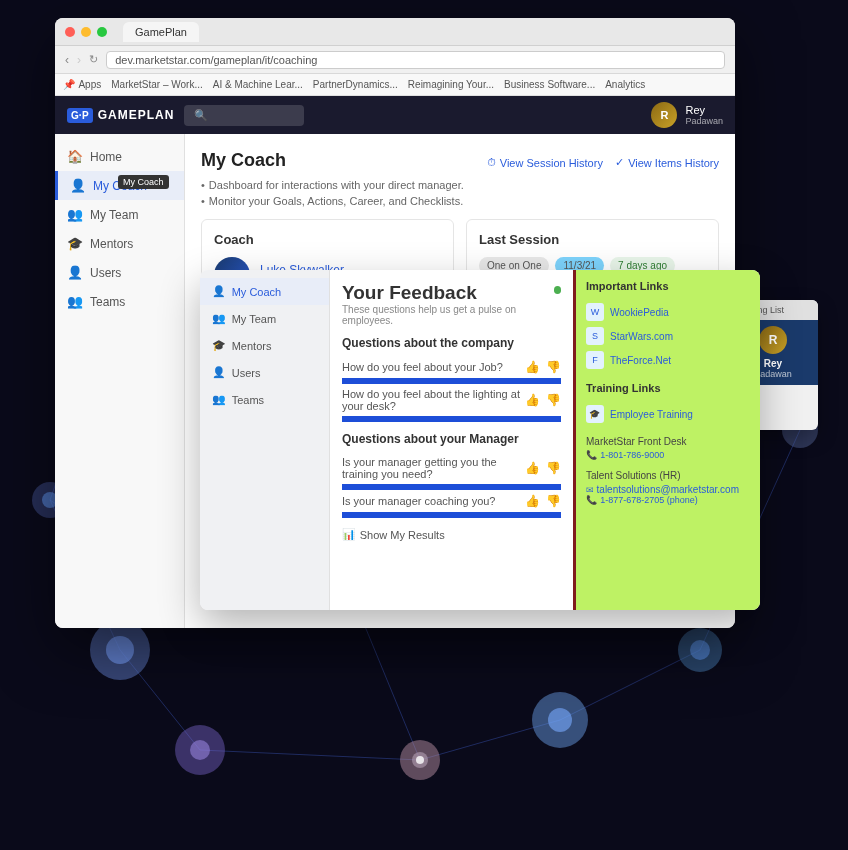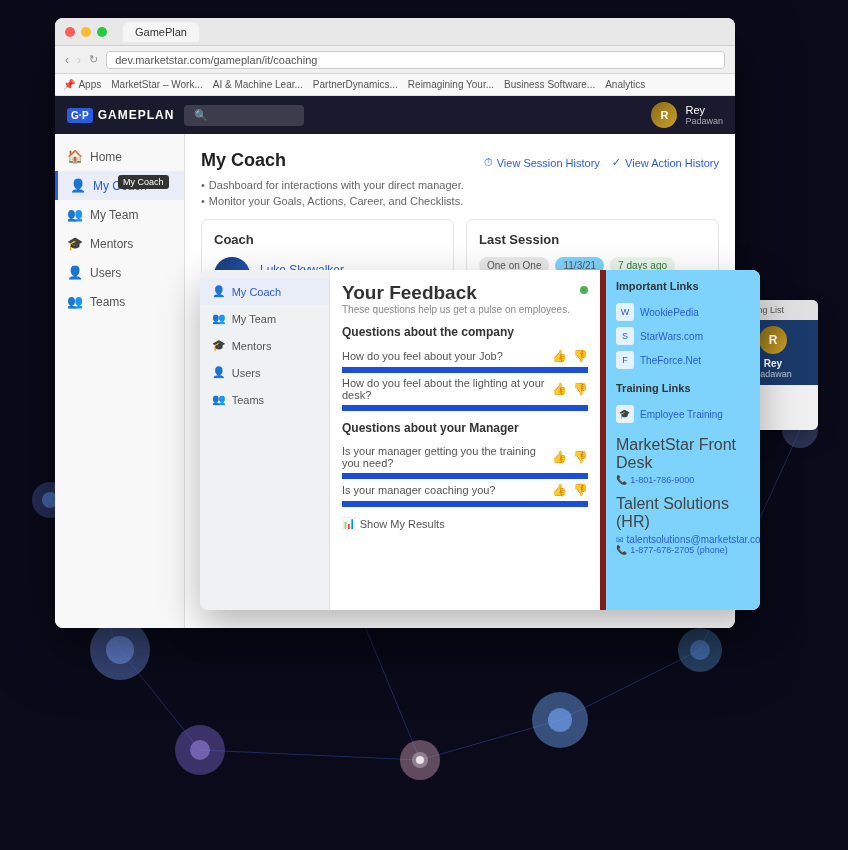--- a/index.html
+++ b/index.html
@@ -568,23 +568,23 @@
       align-items: center;
       gap: 4px;
       font-size: 11px;
       color: #555;
       margin-top: 10px;
       cursor: pointer;
     }
 
     
     .links-panel {
-      width: 160px;
-      background: #7dd3fc;
-      border-left: 6px solid #7f1d1d;
+      width: 187px;
+      background: #bef264;
+      border-left: 3px solid #7f1d1d;
       padding: 10px;
     }
 
     .links-section-title {
       font-size: 11px;
       font-weight: 600;
       color: #333;
       margin-bottom: 8px;
     }
 
@@ -610,21 +610,21 @@
       flex-shrink: 0;
     }
 
     .contact-block {
       margin-top: 10px;
       font-size: 9px;
       color: #666;
     }
 
     .contact-title {
-      font-size: 16px;
+      font-size: 10px;
       font-weight: 500;
       color: #444;
       margin-bottom: 3px;
     }
 
     .contact-phone {
       color: #2a5cdb;
       display: flex;
       align-items: center;
       gap: 3px;
@@ -810,21 +810,21 @@
               <span>Monitor your Goals, Actions, Career, and Checklists.</span>
             </div>
           </div>
           <div class="header-actions">
             <div class="header-action-btn">
               <span>⏱</span>
               <span>View Session History</span>
             </div>
             <div class="header-action-btn">
               <span>✓</span>
-              <span>View Action History</span>
+              <span>View Items History</span>
             </div>
           </div>
         </div>
 
         <div class="two-col">
           <div class="card">
             <div class="card-title">Coach</div>
             <div class="coach-profile">
               <div class="coach-avatar">LS</div>
               <div class="coach-info">

